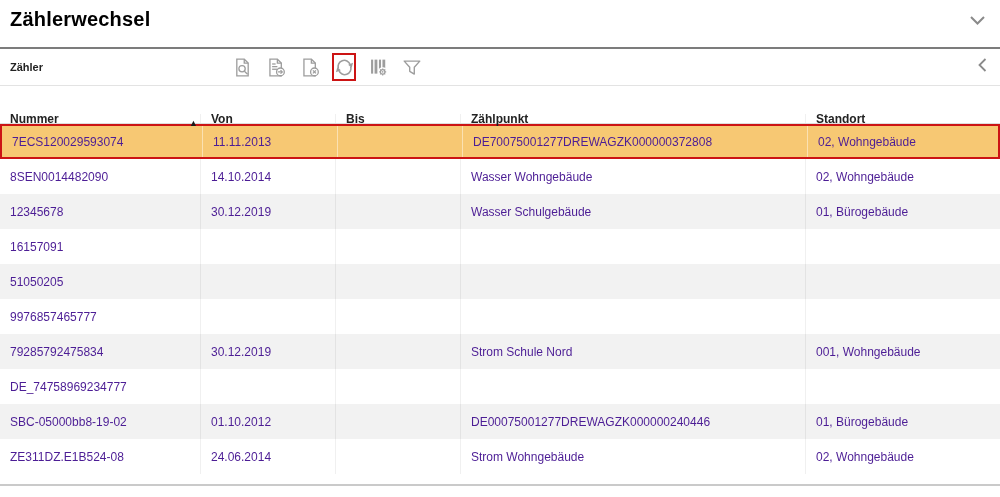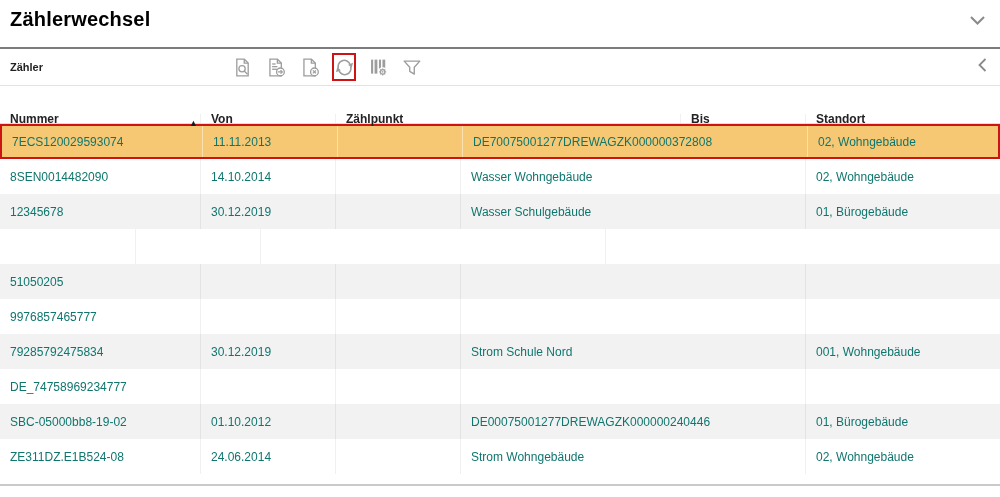--- a/index.html
+++ b/index.html
@@ -27,21 +27,21 @@
   .th { position:relative; display:flex; align-items:center; padding-left:10px; font-size:12px; font-weight:bold; color:#232323; cursor:pointer;margin-top:28px; }
   .th + .th, .td + .td { border-left:1px solid rgba(0,0,0,0.06); }
   .sort { position:absolute; right:2px; top:4px; font-size:9px; color:#1a1a1a; }
 
   .c0 { width:200px; } .c1 { width:135px; } .c2 { width:125px; } .c3 { width:345px; } .c4 { width:195px; flex:1; }
 
   .tr { display:flex; height:35px; background:#fff; cursor:pointer; }
   .tr.striped { background:var(--stripe-gray,#f2f2f2); }
   .tr.selected { background:var(--selection-bg,#f7c873); border:2px solid var(--highlight-red,#cc1414); }
   .tr.selected .td + .td { border-left-color:rgba(255,255,255,0.45); }
-  .td { display:flex; align-items:center; padding-left:10px; font-size:12px; color:#0f766e; overflow:hidden; white-space:nowrap; }
+  .td { display:flex; align-items:center; padding-left:10px; font-size:12px; color:#4c1d95; overflow:hidden; white-space:nowrap; }
 
   .table-footer { height:12px; border-bottom:2px solid #cacaca; }
 </style>
 </head>
 <body>
 
 <div class="page">
 
   <div class="title-bar">
     <div class="page-title">Zählerwechsel</div>
@@ -147,25 +147,25 @@
   </div>
 
   <div class="thead">
     <div class="th c0">
       <span>Nummer</span>
       <span class="sort">▲</span>
     </div>
     <div class="th c1">
         <span>Von</span>
       </div>
+    <div class="th c2">
+        <span>Bis</span>
+      </div>
     <div class="th c3">
         <span>Zählpunkt</span>
-      </div>
-    <div class="th c2">
-        <span>Bis</span>
       </div>
     <div class="th c4">
         <span>Standort</span>
       </div>
   </div>
 
   <div class="tbody">
     <div class="tr selected">
       <div class="td c0">7ECS120029593074</div>
       <div class="td c1">11.11.2013</div>
@@ -181,20 +181,21 @@
       <div class="td c4">02, Wohngebäude</div>
     </div>
     <div class="tr striped">
       <div class="td c0">12345678</div>
       <div class="td c1">30.12.2019</div>
       <div class="td c2"></div>
       <div class="td c3">Wasser Schulgebäude</div>
       <div class="td c4">01, Bürogebäude</div>
     </div>
     <div class="tr">
+      <div class="td c0">16157091</div>
       <div class="td c1"></div>
       <div class="td c2"></div>
       <div class="td c3"></div>
       <div class="td c4"></div>
     </div>
     <div class="tr striped">
       <div class="td c0">51050205</div>
       <div class="td c1"></div>
       <div class="td c2"></div>
       <div class="td c3"></div>

